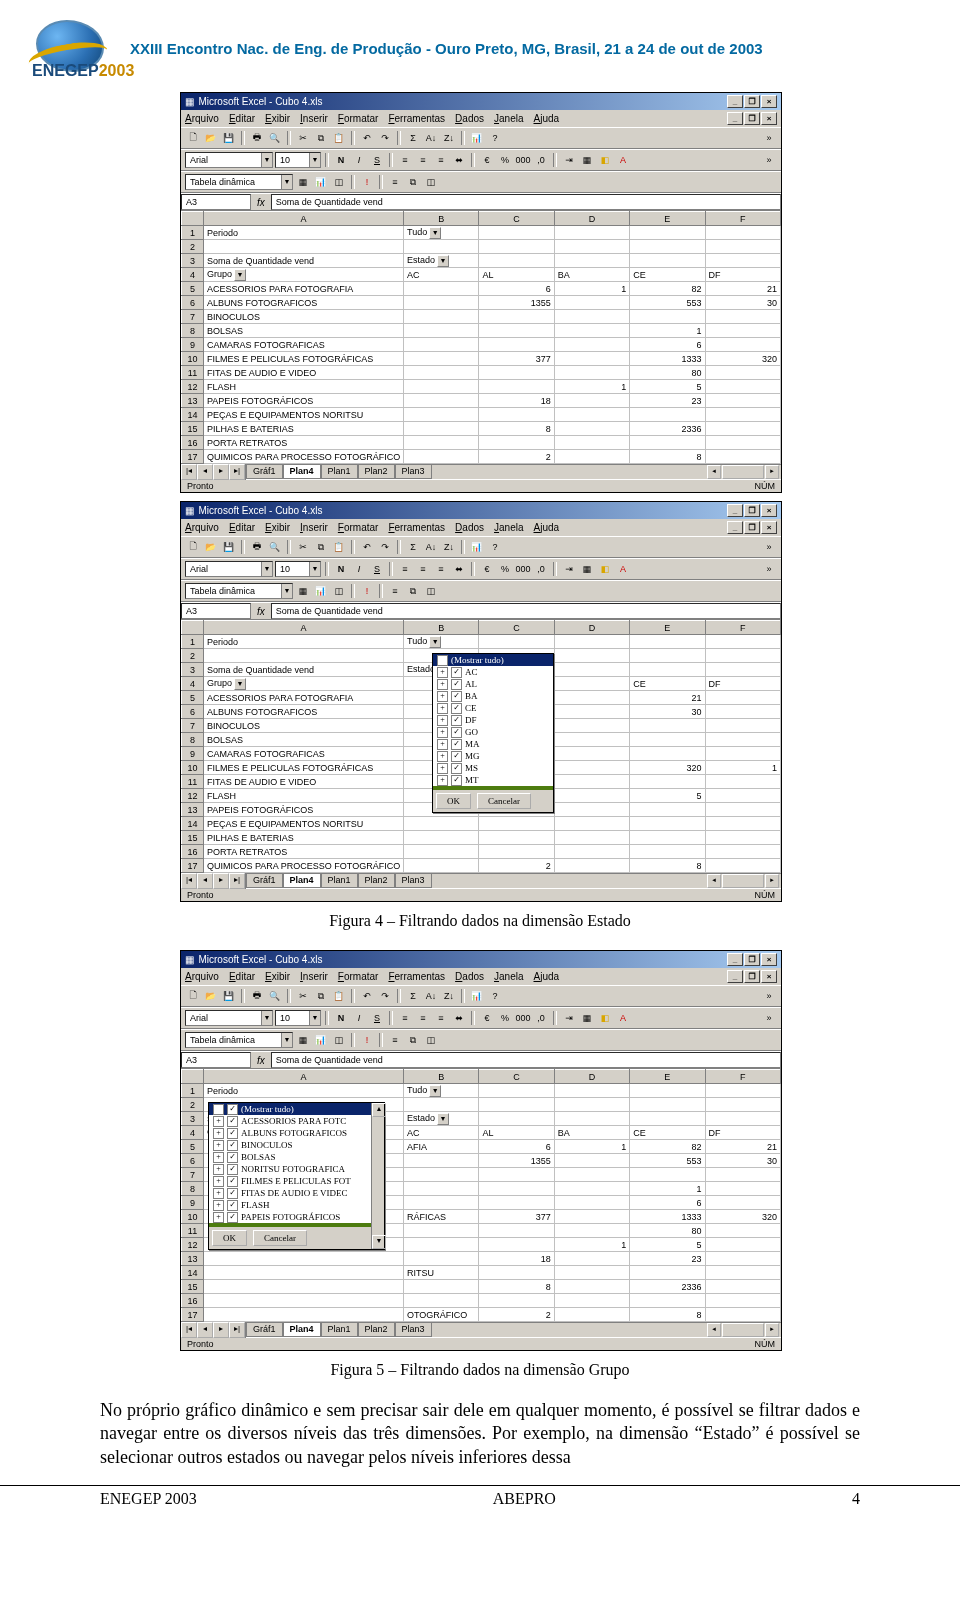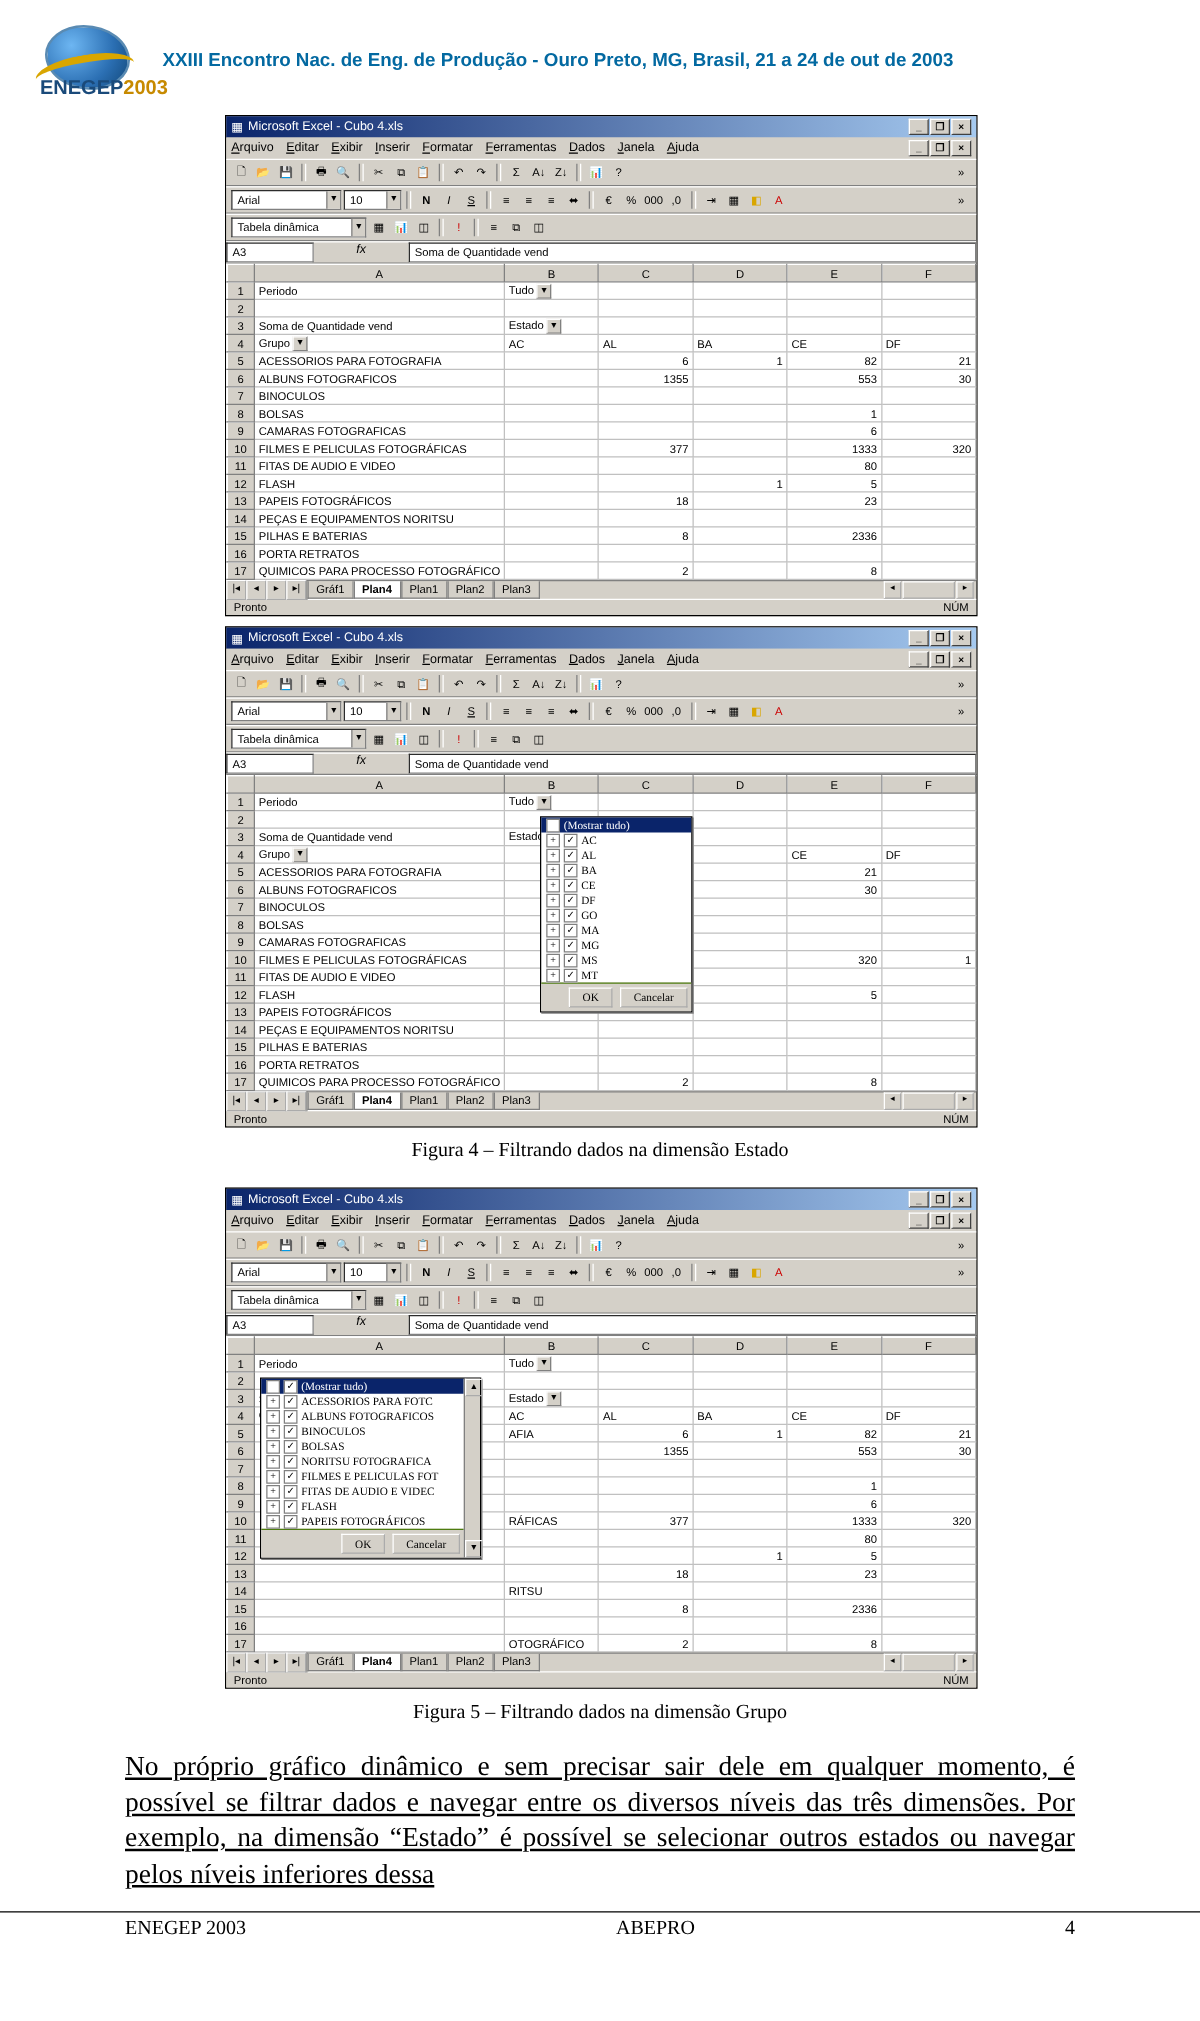--- a/index.html
+++ b/index.html
@@ -144,25 +144,24 @@
     width: 10px;
     height: 14px;
     background: #d4d0c8;
     font-size: 7px;
     text-align: center;
     line-height: 14px;
     border-left: 1px solid #808080;
   }
   .formula-row {
     display: flex;
-    align-items: flex-start;
+    align-items: center;
     background: #d4d0c8;
     border-top: 1px solid #fff;
     border-bottom: 1px solid #808080;
-    gap: 28px;
   }
   .namebox {
     width: 60px;
     background: #fff;
     border: 1px inset #808080;
     height: 14px;
     font-size: 9px;
     padding: 0 4px;
     line-height: 14px;
   }
@@ -250,25 +249,24 @@
     border-top: 1px solid #fff;
     background: #d4d0c8;
     font-size: 9px;
   }
   .caption {
     text-align: center;
     font-size: 16px;
     margin: 10px 0 20px 0;
   }
   .body-text {
-    font-size: 22px;
+    font-size: 18px;
     text-align: justify;
     margin: 8px 100px 8px 100px;
     line-height: 1.3;
-    text-decoration: underline;
   }
   .footer {
     display: flex;
     justify-content: space-between;
     font-size: 16px;
     border-top: 1px solid #000;
     padding: 4px 100px 0 100px;
     margin-top: 16px;
   }
 
@@ -308,24 +306,24 @@
     height: 9px;
     border: 1px solid #808080;
     background: #fff;
     font-size: 8px;
     line-height: 8px;
     text-align: center;
     display: inline-block;
   }
   .filter-overlay .btns {
     display: flex;
-    justify-content: flex-end;
+    justify-content: flex-start;
     gap: 6px;
     padding: 3px;
-    border-top: 1px solid #4d7c0f;
+    border-top: 4px solid #4d7c0f;
     background: #d4d0c8;
   }
   .filter-overlay .btn {
     border: 1px outset #fff;
     background: #d4d0c8;
     padding: 0 10px;
     font-size: 9px;
     height: 14px;
     line-height: 14px;
   }

